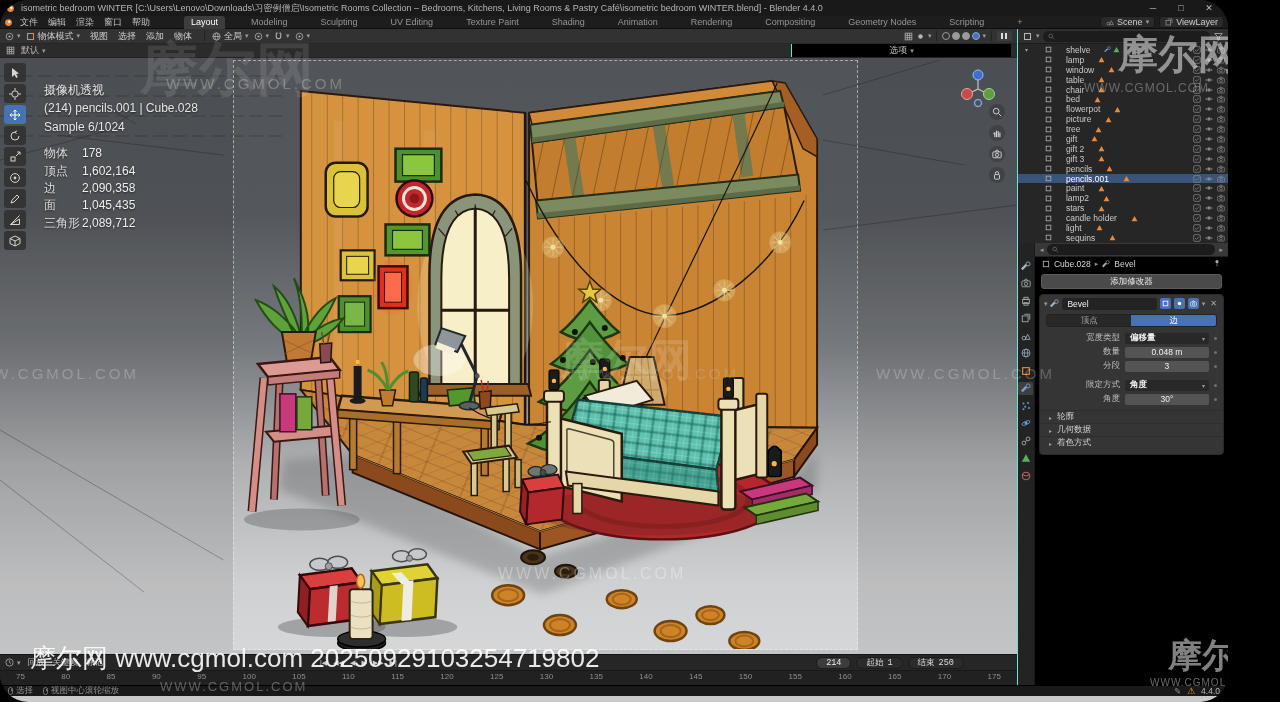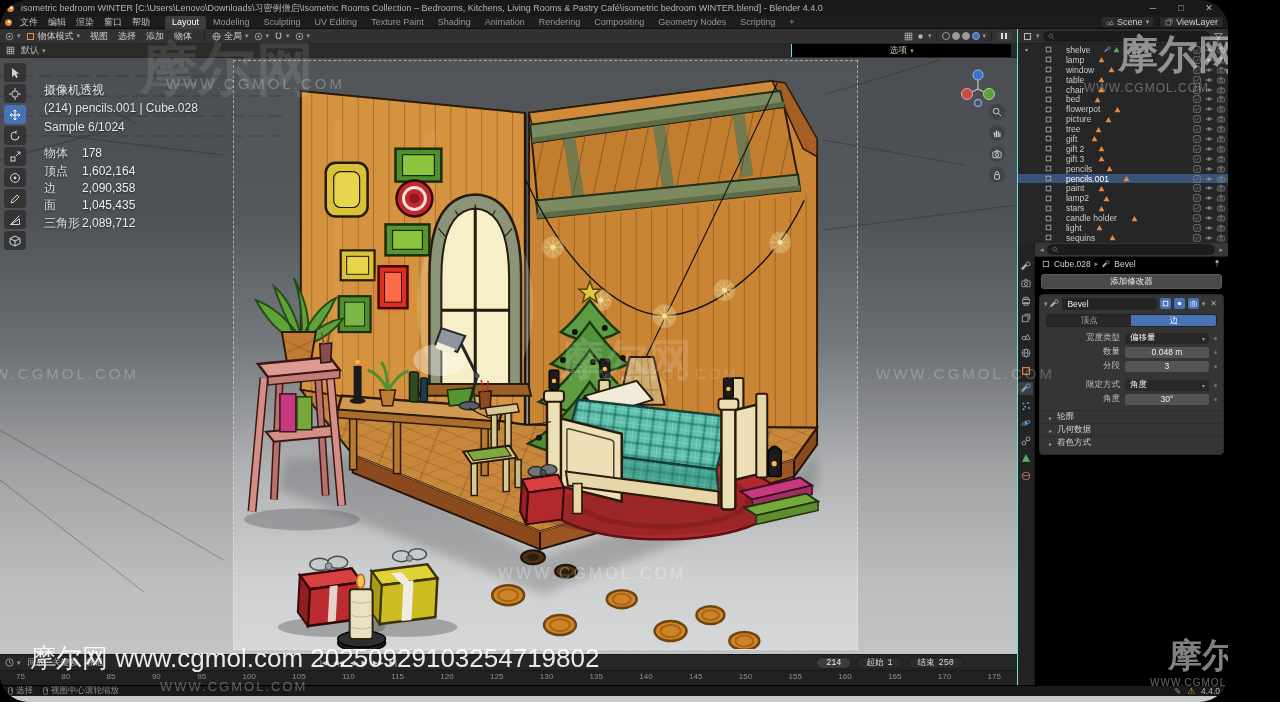--- a/index.html
+++ b/index.html
@@ -12,21 +12,21 @@
   
   .titlebar { height:16px; background:#191919; display:flex; align-items:center; padding:0 6px; gap:6px; }
   .titlebar .title { font-size:9px; color:#b5b5b5; white-space:nowrap; overflow:hidden; text-overflow:ellipsis; flex:1; }
   .winbtns { display:flex; gap:2px; }
   .winbtn { width:26px; height:14px; display:flex; align-items:center; justify-content:center; font-size:9px; color:#bbb; }
 
   
   .topbar { height:13px; background:#1d1d1d; border-bottom:1px solid #0e0e0e; display:flex; align-items:center; font-size:9px; padding:0 4px; gap:2px; }
   .menu-item { padding:0 6px; color:#c3c3c3; }
   .workspaces { display:flex; margin-left:8px; flex:1; overflow:hidden; }
-  .ws { padding:0 7px; color:#969696; height:13px; line-height:13px; white-space:nowrap; }
+  .ws { padding:0 7px; color:#969696; height:13px; line-height:13px; white-space:nowrap;margin-left:19px; }
   .ws.active { background:#3d3d3d; color:#fff; border-radius:3px 3px 0 0; }
   .scenes { display:flex; gap:4px; margin-left:auto; }
   .pill { display:flex; align-items:center; gap:3px; background:#2a2a2a; border:1px solid #171717; border-radius:3px; padding:0 5px; height:12px; color:#cfcfcf; }
   .pill svg { width:8px; height:8px; color:#9a9a9a; }
 
   
   .central { display:flex; height:656px; }
   .left-stack { width:1060px; display:flex; flex-direction:column; }
   .vp { flex:1; display:flex; flex-direction:column; position:relative; }
 
@@ -111,21 +111,21 @@
   .mtoggle { width:11px; height:11px; border-radius:2px; background:var(--accent); display:flex; align-items:center; justify-content:center; color:#fff; }
   .mtoggle svg { width:7px; height:7px; }
   .mod-x { color:#aaa; font-size:8px; padding:0 2px; }
   .mod-tabs { display:flex; margin:2px 6px 4px; height:13px; border-radius:3px; overflow:hidden; border:1px solid #222; }
   .mtab { flex:1; display:flex; align-items:center; justify-content:center; background:#282828; color:#a8a8a8; }
   .mtab.active { background:var(--accent); color:#fff; }
   .frow { height:14px; display:flex; align-items:center; gap:5px; padding:0 6px; }
   .frow.gap { margin-top:5px; }
   .flabel { width:74px; text-align:right; color:#bdbdbd; flex:none; }
   .fval { flex:1; height:11px; background:#545454; border-radius:2px; display:flex; align-items:center; justify-content:center; color:#f2f2f2; position:relative; }
-  .frow.dropdown .fval { background:#282828; justify-content:flex-start; padding-left:5px; }
+  .frow.dropdown .fval { background:#282828; justify-content:flex-start; padding-left:5px;font-weight:bold; }
   .frow.dropdown .fval:after { content:"▾"; position:absolute; right:4px; font-size:6px; color:#999; }
   .fdec { width:3px; height:3px; border-radius:50%; background:#6e6e6e; flex:none; }
   .msec { height:13px; display:flex; align-items:center; gap:5px; padding:0 9px; color:#d2d2d2; border-top:1px solid #2e2e2e; }
   .msec .caret { font-size:6px; }
   .mod-sections { margin-top:4px; }
 
   
   .timeline { height:31px; background:#262626; border-top:1px solid #141414; }
   .tl-header { height:15px; display:flex; align-items:center; font-size:8.5px; color:#bbb; padding:0 5px; gap:7px; }
   .tl-header .menus { display:flex; gap:8px; }

